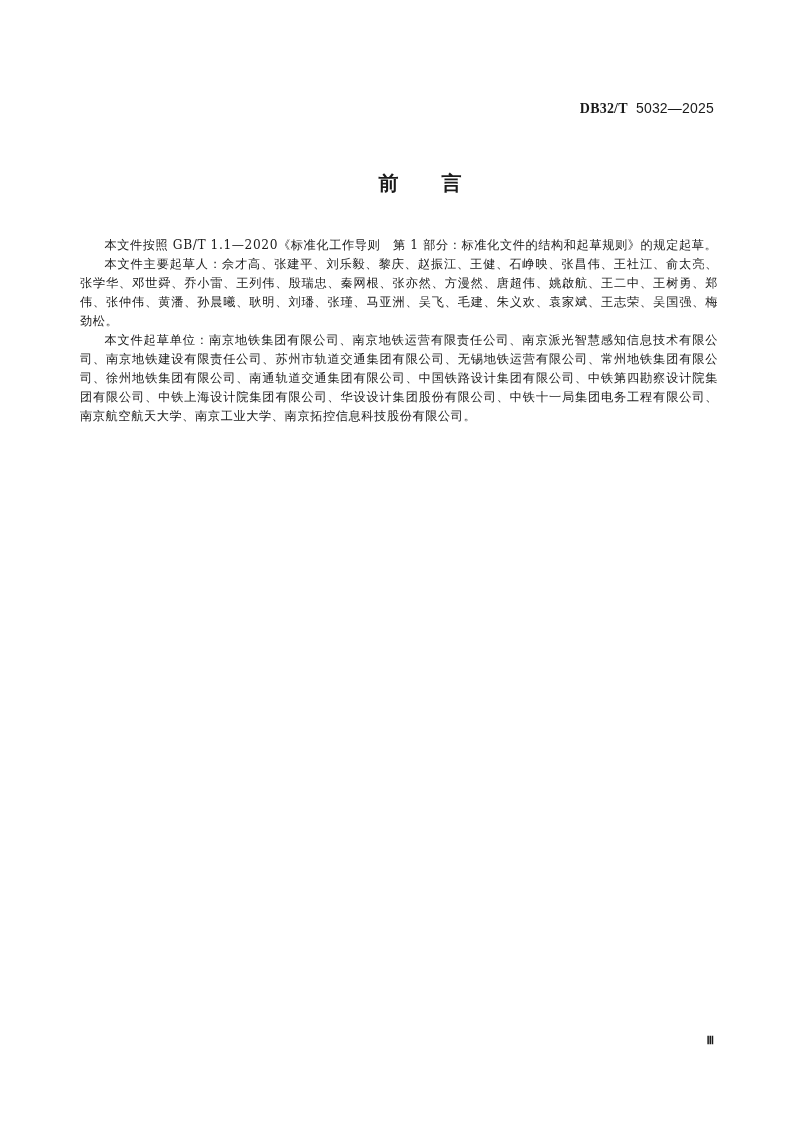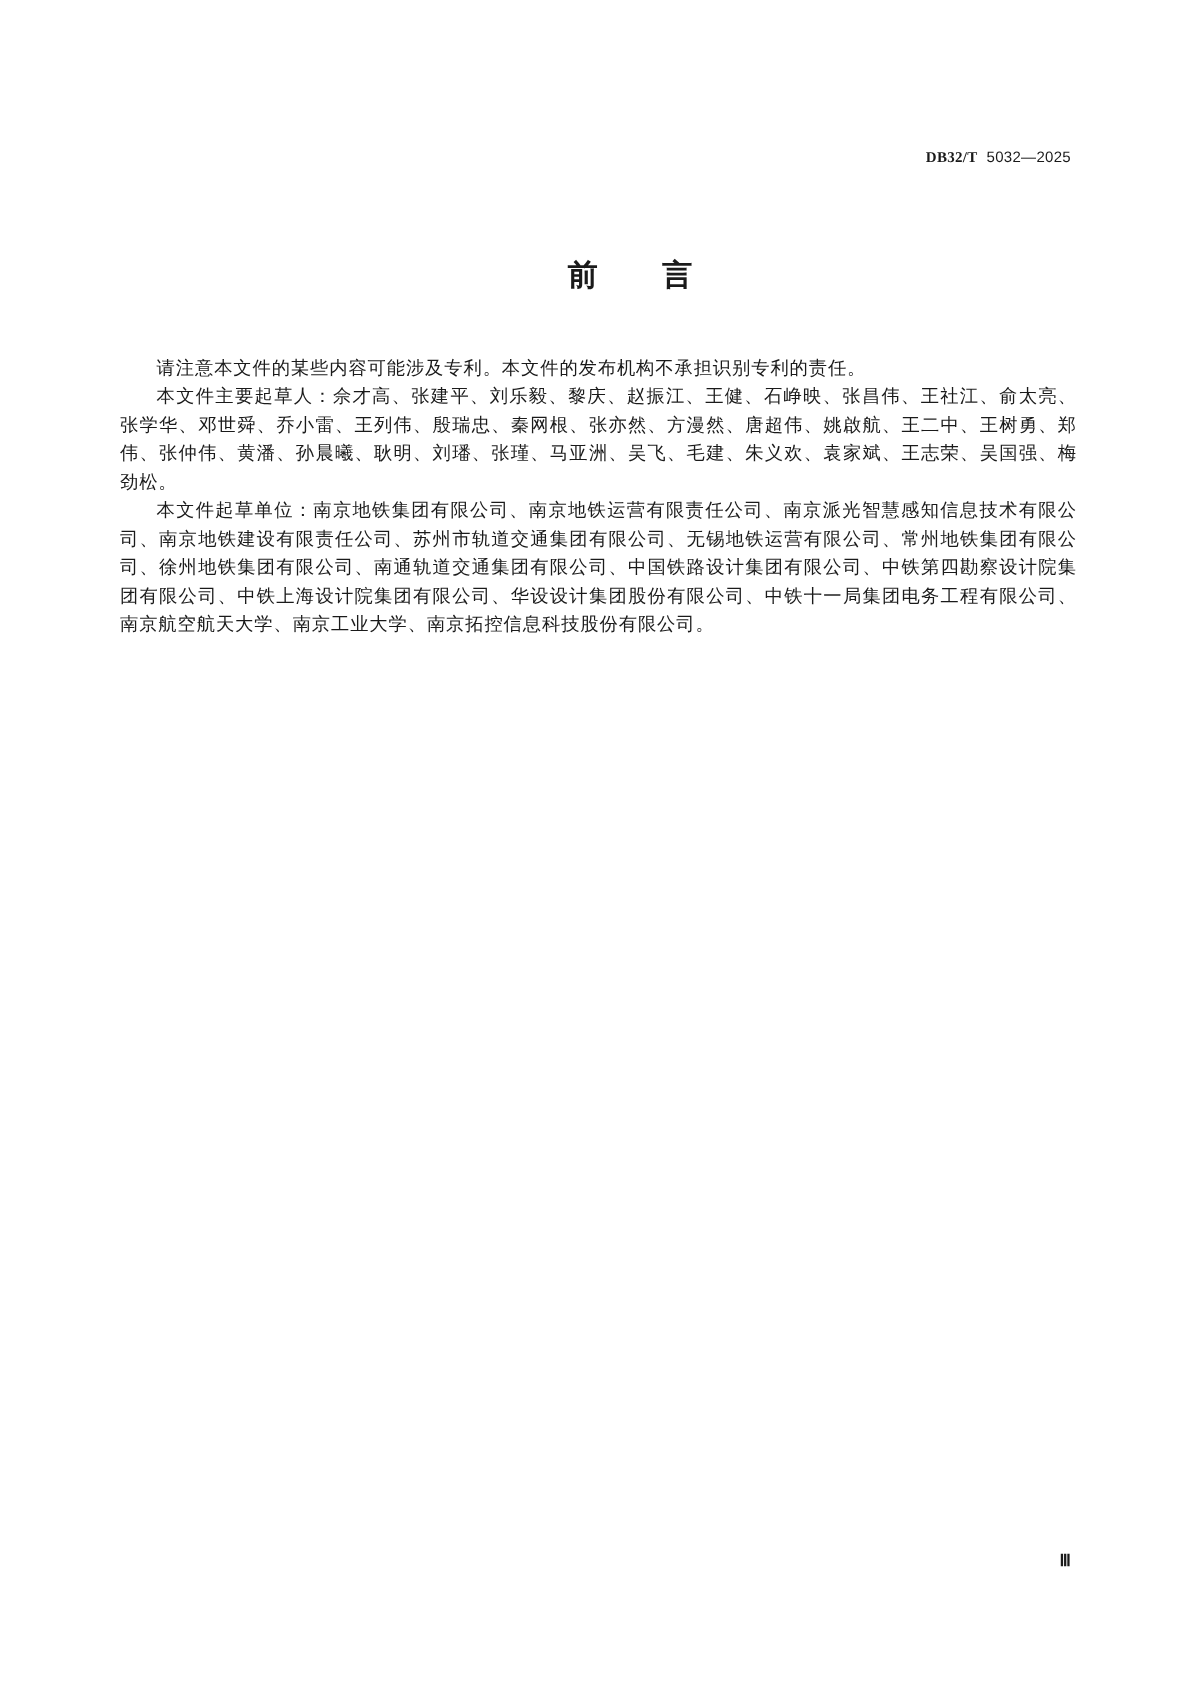--- a/index.html
+++ b/index.html
@@ -1,18 +1,18 @@
 <!DOCTYPE html>
 <html><head>
 <meta charset="utf-8">
 <style>
   html, body { margin: 0; padding: 0; background: #ffffff; }
   body { width: 800px; height: 1123px; position: relative; overflow: hidden;
          font-family: "DejaVu Serif", "Liberation Serif", serif; color: #1a1a1a; }
-  .doc-code { position: absolute; top: 100px; right: 86px; font-size: 10px;
+  .doc-code { position: absolute; top: 100px; right: 86px; font-size: 14px;
               font-family: "Liberation Sans", sans-serif; letter-spacing: 0.2px; }
   .doc-code b { font-family: "Liberation Serif", serif; font-weight: bold; }
   .title { position: absolute; top: 170px; left: 0; width: 800px; text-align: center;
            font-family: "DejaVu Sans", sans-serif; font-size: 20px; font-weight: bold;
            letter-spacing: 0; padding-left: 20px; }
   .title span { display: inline-block; margin: 0 18px; }
   .body { position: absolute; top: 236px; left: 80px; width: 638px; font-size: 12.2px;
           line-height: 19px; text-align: justify; letter-spacing: 0.6px; }
   .body p { margin: 0; text-indent: 2em; }
   .page-num { position: absolute; top: 1034px; right: 86px; font-size: 11px;
@@ -25,18 +25,18 @@
   <b>DB32/T</b>&nbsp;
   <span>5032—2025</span>
 </div>
 
 <div class="title">
   <span>前</span>
   <span>言</span>
 </div>
 
 <div class="body">
-  <p>请注意本文件的某些内容可能涉及专利。本文件的发布机构不承担识别专利的责任。</p>
+  <p>本文件按照 GB/T 1.1—2020《标准化工作导则　第 1 部分：标准化文件的结构和起草规则》的规定起草。</p>
   <p>本文件主要起草人：佘才高、张建平、刘乐毅、黎庆、赵振江、王健、石峥映、张昌伟、王社江、俞太亮、张学华、邓世舜、乔小雷、王列伟、殷瑞忠、秦网根、张亦然、方漫然、唐超伟、姚啟航、王二中、王树勇、郑伟、张仲伟、黄潘、孙晨曦、耿明、刘璠、张瑾、马亚洲、吴飞、毛建、朱义欢、袁家斌、王志荣、吴国强、梅劲松。</p>
   <p>本文件起草单位：南京地铁集团有限公司、南京地铁运营有限责任公司、南京派光智慧感知信息技术有限公司、南京地铁建设有限责任公司、苏州市轨道交通集团有限公司、无锡地铁运营有限公司、常州地铁集团有限公司、徐州地铁集团有限公司、南通轨道交通集团有限公司、中国铁路设计集团有限公司、中铁第四勘察设计院集团有限公司、中铁上海设计院集团有限公司、华设设计集团股份有限公司、中铁十一局集团电务工程有限公司、南京航空航天大学、南京工业大学、南京拓控信息科技股份有限公司。</p>
 </div>
 
 <div class="page-num">Ⅲ</div>
 
 </body></html>

